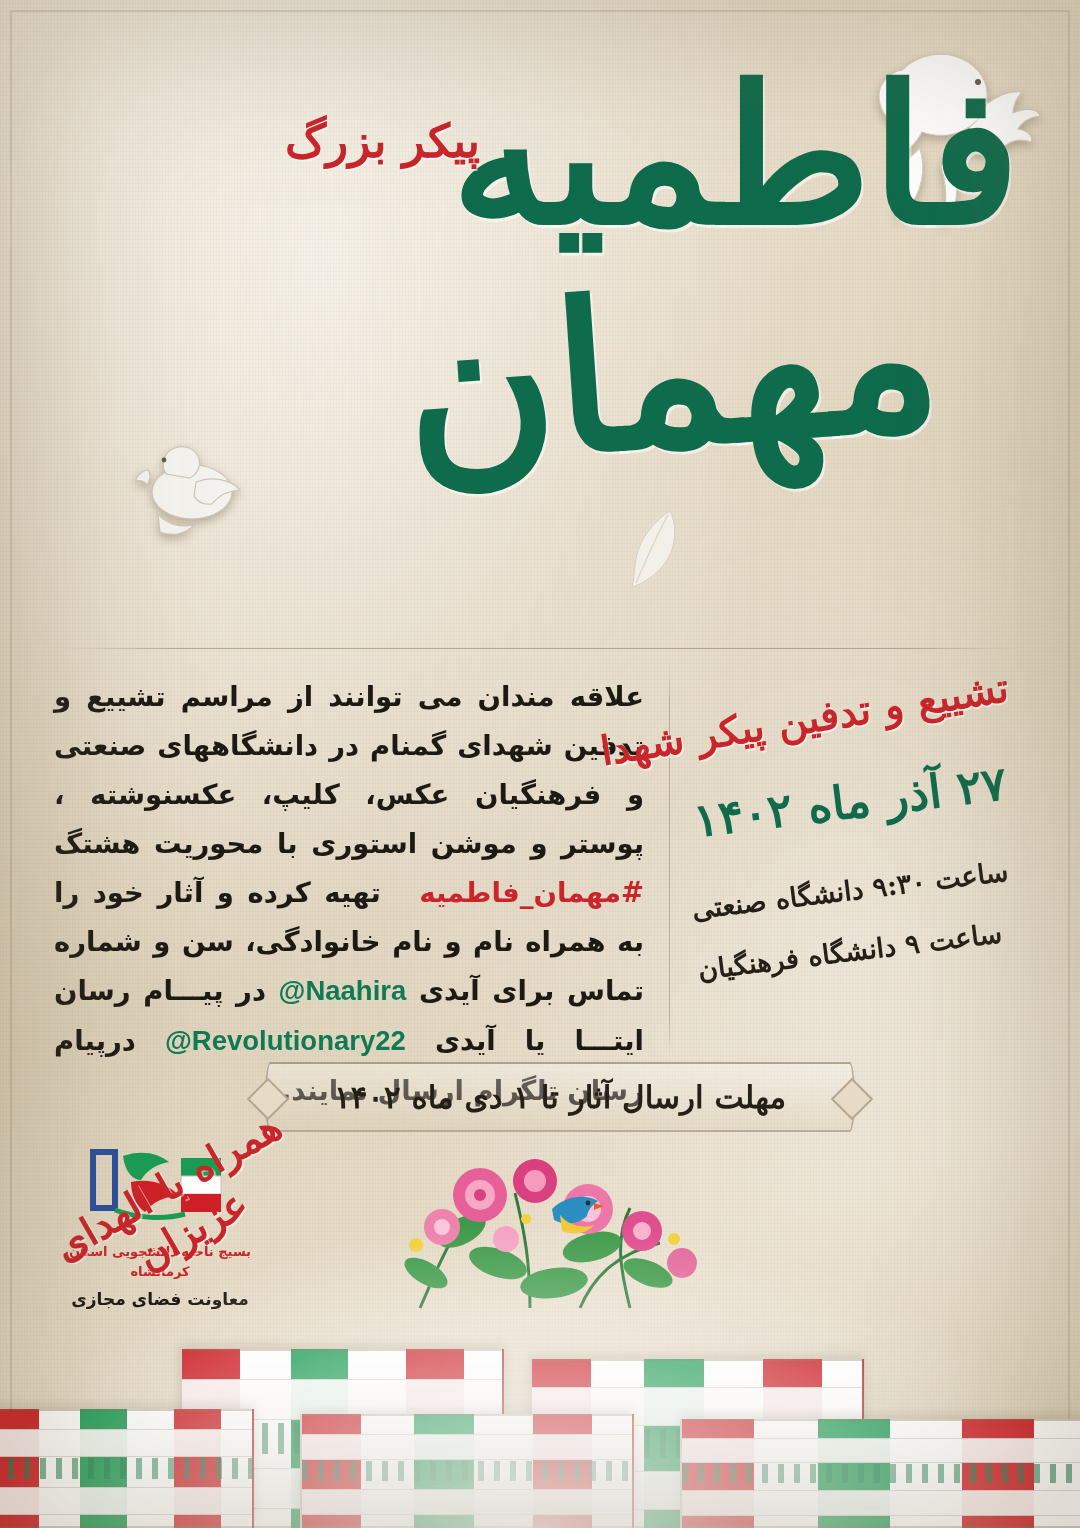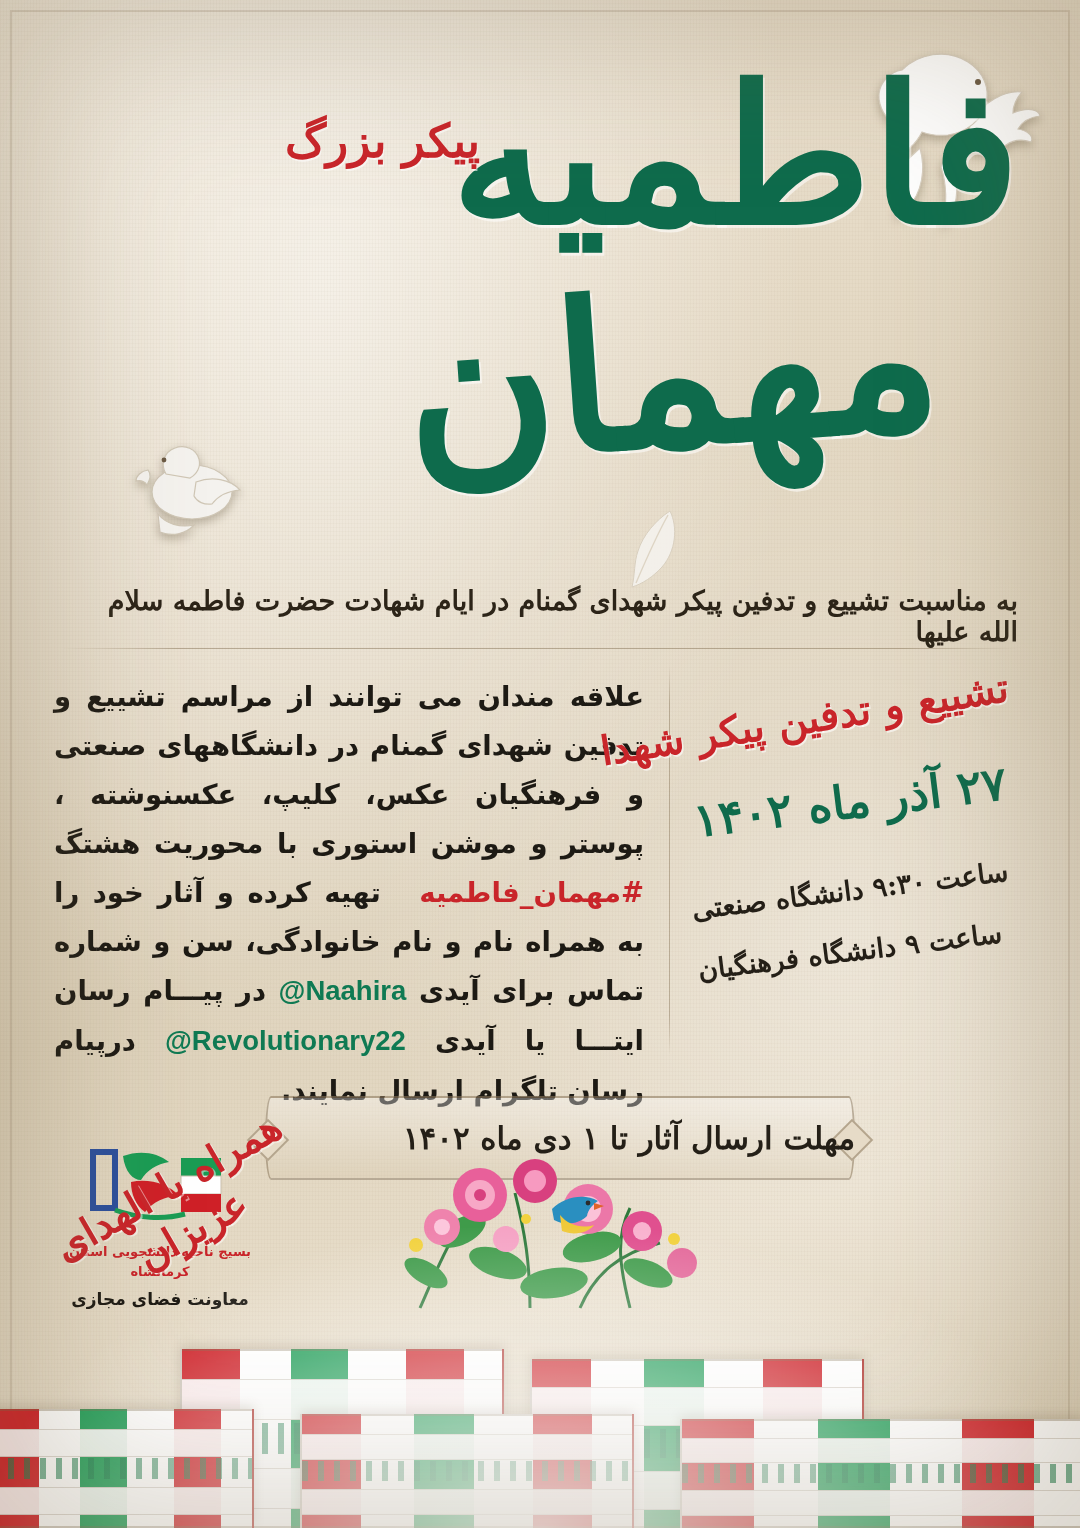--- a/index.html
+++ b/index.html
@@ -192,27 +192,27 @@
     font-weight: bold;
     font-size: 27px;
     transform: rotate(-7deg);
     margin-bottom: 30px;
     white-space: nowrap;
   }
 
   
   .deadline {
     position: absolute;
-    top: 1096px;
+    top: 1062px;
     right: 225px;
     width: 590px;
-    height: 84px;
+    height: 70px;
     display: flex;
     align-items: center;
-    justify-content: flex-start;
+    justify-content: center;
     direction: rtl;
   }
   .deadline .plate {
     position: absolute;
     inset: 0;
     border: 2px solid rgba(120,100,70,0.45);
     border-radius: 6px / 40px;
     background: linear-gradient(180deg, rgba(255,255,255,0.35), rgba(210,195,165,0.25));
   }
   .deadline .plate:before,
@@ -379,21 +379,20 @@
     </div>
 
     <div class="feather">
       <svg width="70" height="90" viewBox="0 0 70 90" aria-hidden="true">
         <path d="M50 6c8 16 6 40 -8 56 -9 10 -20 17 -30 20 3-12 2-25 6-36 5-16 18-31 32-40z" fill="#f6f4f0" stroke="#d6cdbd" stroke-width="1"></path>
         <path d="M48 10c-10 18 -20 40 -32 68" fill="none" stroke="#ddd4c4" stroke-width="1.4"></path>
       </svg>
     </div>
   </div>
 
-  <div class="subtitle">به مناسبت تشییع و تدفین پیکر شهدای گمنام در ایام شهادت حضرت فاطمه سلام الله علیها</div>
   <div class="rule"></div>
   <div class="vrule"></div>
 
   <div class="body-text">
     <span>علاقه مندان می توانند از مراسم تشییع و تدفین شهدای گمنام در دانشگاههای صنعتی و فرهنگیان عکس، کلیپ، عکسنوشته ، پوستر و موشن استوری با محوریت هشتگ </span><span class="hash">#مهمان_فاطمیه</span><span> تهیه کرده و آثار خود را به همراه نام و نام خانوادگی، سن و شماره تماس برای آیدی </span><span class="id">Naahira@</span><span> در پیـــام رسان ایتـــا یا آیدی </span><span class="id">Revolutionary22@</span><span> درپیام رسان تلگرام ارسال نمایند.</span>
   </div>
 
   <div class="funeral">
     <div class="heading">تشییع و تدفین پیکر شهدا</div>
     <div class="date">۲۷ آذر ماه ۱۴۰۲</div>

